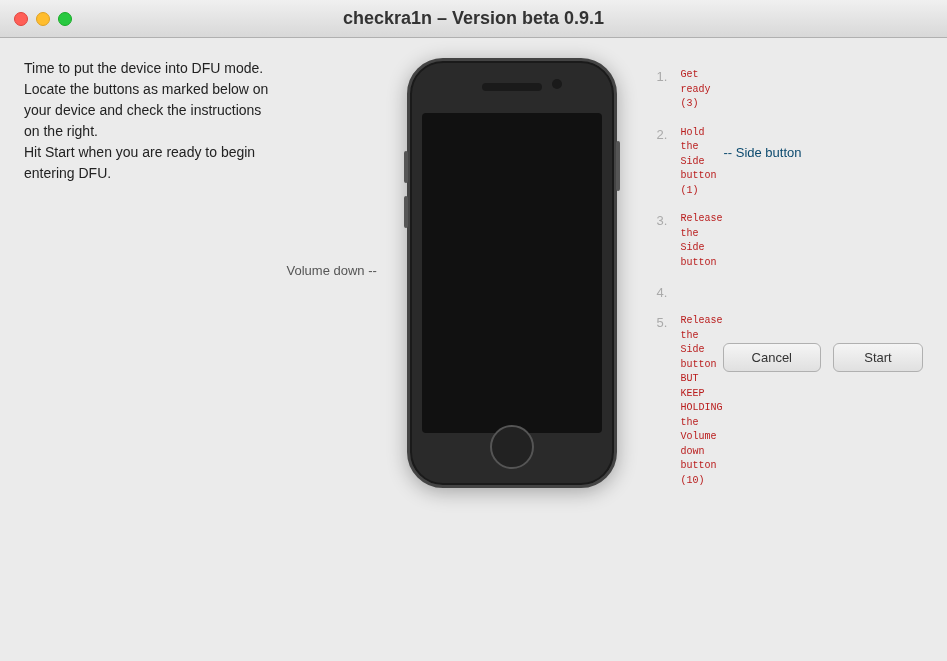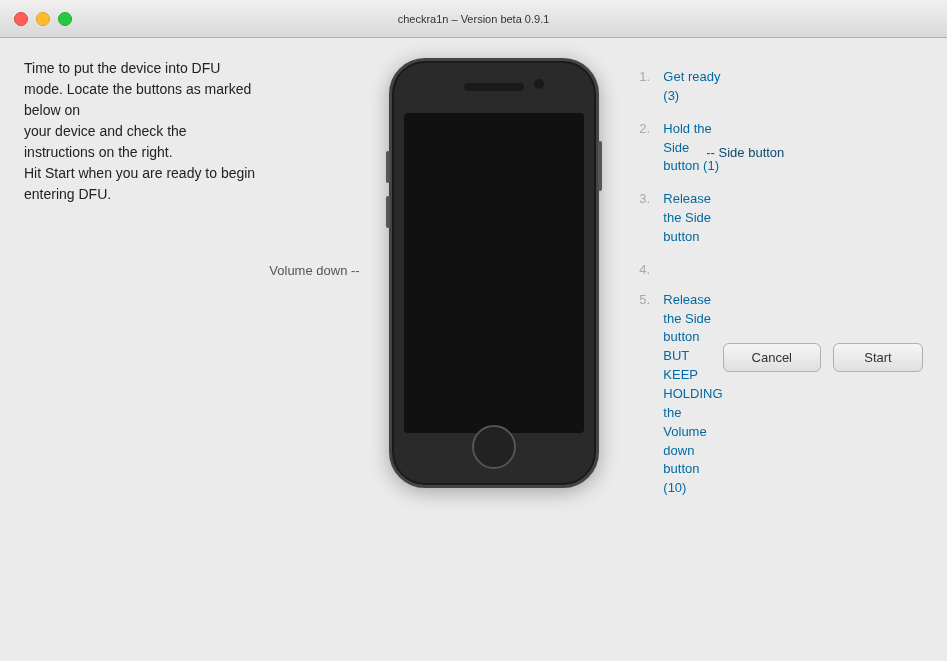--- a/index.html
+++ b/index.html
@@ -38,22 +38,22 @@
       height: 14px;
       border-radius: 50%;
       border: 1px solid rgba(0,0,0,0.2);
     }
 
     .title-btn.close { background: #ff5f57; border-color: #e0443e; }
     .title-btn.minimize { background: #ffbd2e; border-color: #dfa123; }
     .title-btn.maximize { background: #28c940; border-color: #1aab29; }
 
     .title-text {
-      font-size: 11px;
-      font-weight: 400;
+      font-size: 18px;
+      font-weight: 700;
       color: #333;
     }
 
     .content {
       flex: 1;
       background: #ebebeb;
       padding: 20px 24px 16px 24px;
       display: flex;
       flex-direction: row;
     }
@@ -209,24 +209,25 @@
     }
 
     .instruction-number {
       font-size: 13px;
       color: #aaa;
       min-width: 24px;
       padding-top: 1px;
     }
 
     .instruction-text {
-      font-size: 13px;
-      color: #0369a1;
+      font-size: 10px;
+      color: #b91c1c;
       line-height: 1.45;
       max-width: 270px;
+      font-family: Liberation Mono, monospace;
     }
 
     
     .footer {
       display: flex;
       justify-content: flex-end;
       align-items: center;
       gap: 12px;
       padding-top: 12px;
       flex-shrink: 0;

